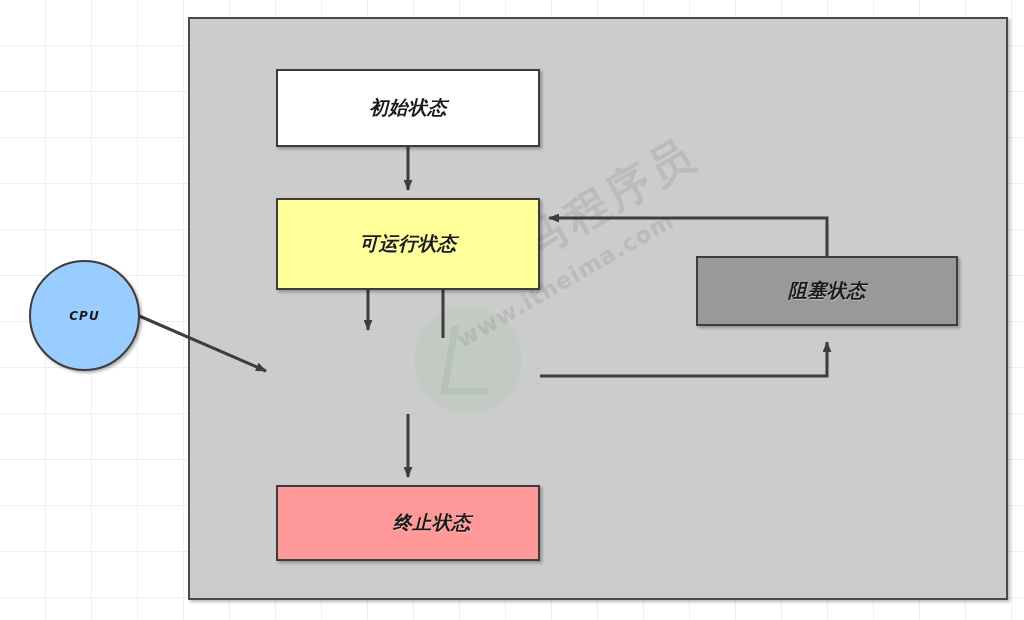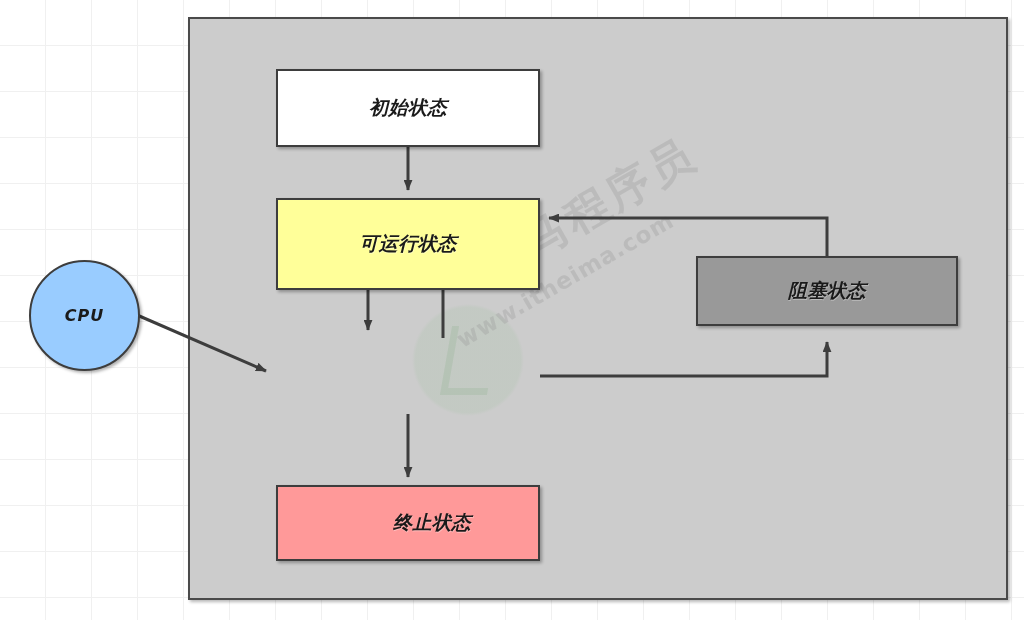--- a/index.html
+++ b/index.html
@@ -61,21 +61,21 @@
     border-radius: 50%;
     border: 2px solid #3d3d3d;
     display: flex;
     align-items: center;
     justify-content: center;
     box-shadow: 2px 2px 3px rgba(0,0,0,0.30);
   }
   .cpu-label {
     font-weight: bold;
     font-style: italic;
-    font-size: 16px;
+    font-size: 12px;
     color: #1a1a1a;
     letter-spacing: 1px;
   }
   .watermark {
     position: absolute;
     pointer-events: none;
     user-select: none;
     color: rgba(150,150,150,0.30);
     font-weight: bold;
     white-space: nowrap;

